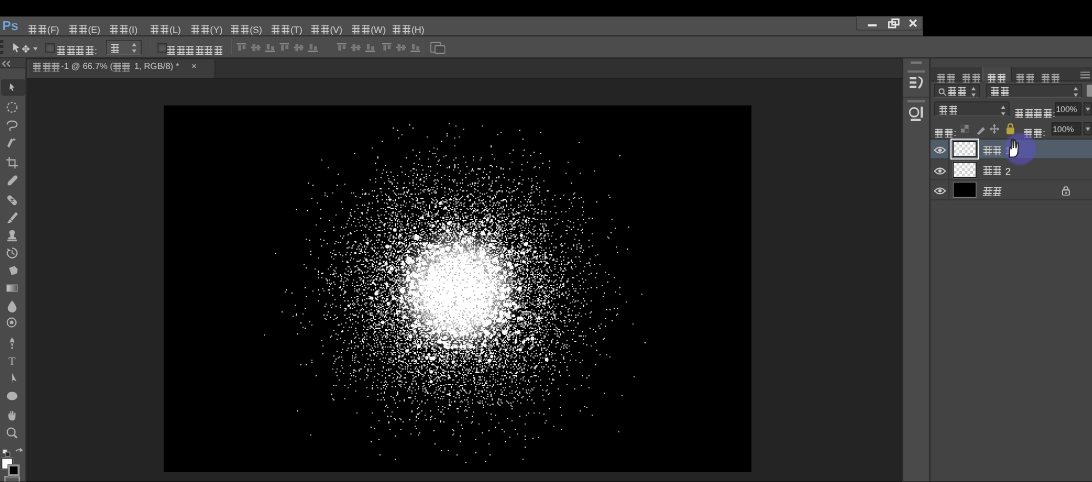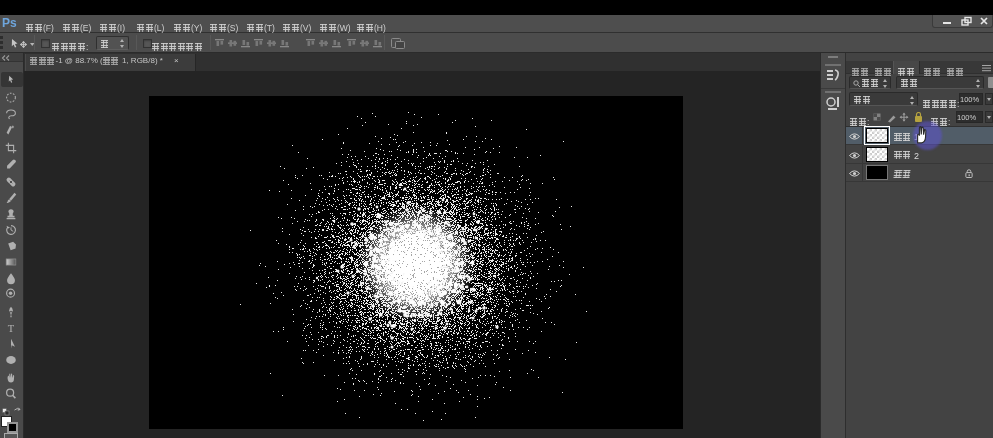--- a/index.html
+++ b/index.html
@@ -9,21 +9,21 @@
 background:
  linear-gradient(rgba(210,210,210,.85),rgba(210,210,210,.85)) 2px 0/1px 100% no-repeat,
  linear-gradient(rgba(210,210,210,.6),rgba(210,210,210,.6)) 5px 0/1px 100% no-repeat,
  repeating-linear-gradient(to bottom, rgba(215,215,215,.85) 0 1px, rgba(140,140,140,.22) 1px 2.5px);}
 .cj.s9{width:7.5px;height:8px;margin-right:1.2px}
 .cj.dim{opacity:.72}
 .lat{color:#cfcfcf;font-size:8.5px;vertical-align:middle;position:relative;top:-1px}
 #doctab .lat{font-size:8px;color:#c5c5c5}
 
 #topblack{left:0;top:0;width:993px;height:15px;background:#000}
-#menubar{left:0;top:15px;width:993px;height:18px;background:#4e4e4e;border-bottom:1px solid #303030}
+#menubar{left:0;top:15px;width:839px;height:18px;background:#4e4e4e;border-bottom:1px solid #303030}
 .mi{position:absolute;top:4px;white-space:nowrap}
 #pslogo{position:absolute;left:2px;top:2px;color:#6ea5dc;font-weight:bold;font-size:12px;line-height:12px}
 #winbtns{position:absolute;right:0;top:0;width:61px;height:13px;background:#535353;border:1px solid #3a3a3a;border-top:none;border-radius:0 0 3px 3px;color:#e8e8e8}
 
 #optbar{left:0;top:33px;width:993px;height:20px;background:#4c4c4c;border-bottom:1px solid #2b2b2b}
 .sep{position:absolute;top:2px;width:1px;height:15px;background:#3e3e3e;border-right:1px solid #585858}
 .chk{position:absolute;top:6px;width:9px;height:9px;background:#565656;border:1px solid #323232;box-shadow:inset 0 1px 2px rgba(0,0,0,.3)}
 .ddl{position:absolute;background:#525252;border:1px solid #2f2f2f;border-bottom-color:#5e5e5e;border-radius:2px}
 
 #tabbar{left:24px;top:53px;width:796px;height:18px;background:#303030}
@@ -164,21 +164,21 @@
 <rect x="5.5" y="3" width="2.6" height="3.6" fill="#777"></rect>
 </svg>
     <div class="sep" style="left:384px"></div>
     <svg class="abs" style="left:391px;top:5px" width="14" height="11">
         <rect x="0.5" y="0.5" width="9" height="9" rx="1" fill="none" stroke="#8a8a8a"></rect>
         <rect x="4.5" y="3.5" width="9" height="7" rx="1" fill="#434343" stroke="#8a8a8a"></rect>
       </svg>
   </div>
 
   <div id="tabbar" class="abs">
-    <div id="doctab"><span class="cj dim"></span><span class="cj dim"></span><span class="cj dim"></span><span class="lat">-1 @ 88.7% (</span><span class="cj dim"></span><span class="cj dim"></span><span class="lat">&nbsp;1, RGB/8) *&nbsp;&nbsp;&nbsp;&nbsp;&nbsp;×</span></div>
+    <div id="doctab"><span class="cj dim"></span><span class="cj dim"></span><span class="cj dim"></span><span class="lat">-1 @ 66.7% (</span><span class="cj dim"></span><span class="cj dim"></span><span class="lat">&nbsp;1, RGB/8) *&nbsp;&nbsp;&nbsp;&nbsp;&nbsp;×</span></div>
   </div>
 
   <div id="docarea" class="abs">
     <div id="canvas">
       <svg width="534" height="333" style="display:block">
         <defs>
           <radialGradient id="core">
             <stop offset="0%" stop-color="#fff"></stop>
             <stop offset="45%" stop-color="#fff" stop-opacity="0.95"></stop>
             <stop offset="66%" stop-color="#fff" stop-opacity="0.5"></stop>

